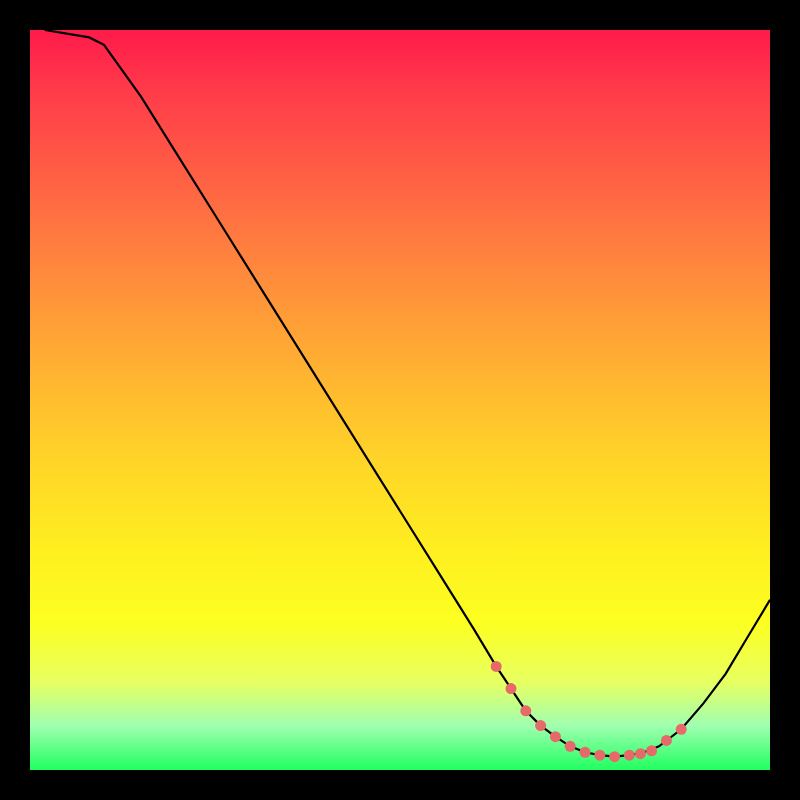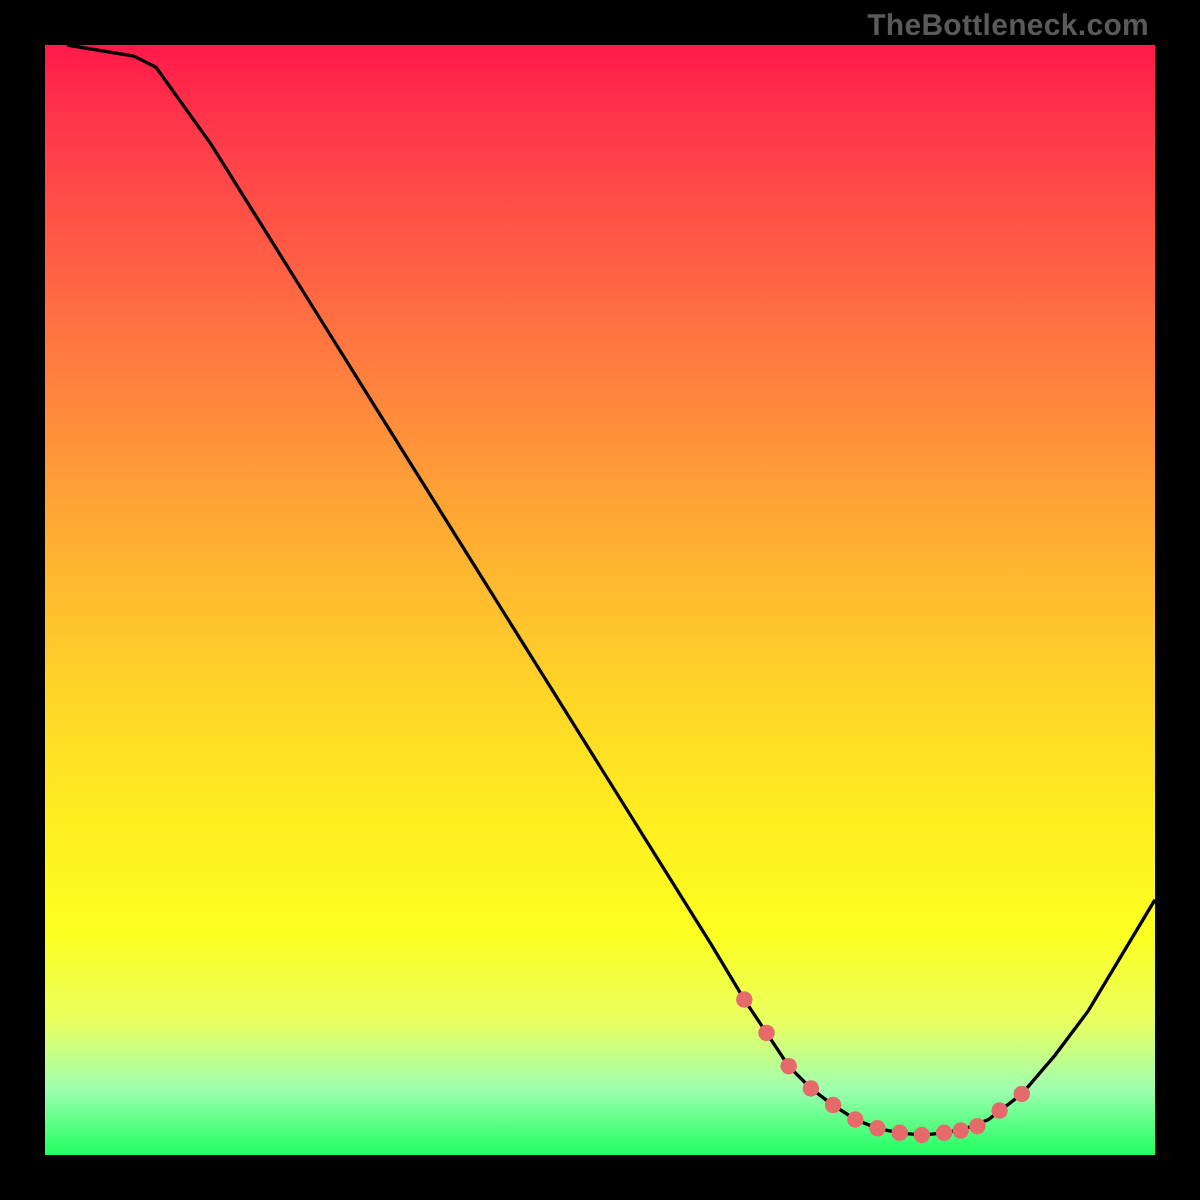--- a/index.html
+++ b/index.html
@@ -48,21 +48,20 @@
     height: 740px;
   }
   .dot {
     fill: #e76a6a;
   }
 </style>
 </head>
 <body>
 
 <div class="frame">
-  <div class="watermark">TheBottleneck.com</div>
   <div class="plot-area">
     <svg class="curve" viewBox="0 0 740 740" preserveAspectRatio="none">
       <path id="curve-path" fill="none" stroke="#000000" stroke-width="2.2" d="M14.80 0.00 L59.20 7.40 L74.00 14.80 L111.00 66.60 L148.00 125.80 L185.00 185.00 L222.00 244.20 L259.00 303.40 L296.00 362.60 L333.00 421.80 L370.00 481.00 L407.00 540.20 L444.00 599.40 L466.20 636.40 L481.00 658.60 L495.80 680.80 L510.60 695.60 L525.40 706.70 L540.20 716.32 L555.00 722.24 L569.80 725.20 L584.60 726.68 L599.40 725.20 L614.20 722.24 L629.00 716.32 L651.20 699.30 L673.40 673.40 L695.60 643.80 L717.80 606.80 L740.00 569.80"></path>
       <g id="marker-group">
           <circle cx="466.20" cy="636.40" r="5.5" class="dot"></circle>
           <circle cx="481.00" cy="658.60" r="5.5" class="dot"></circle>
           <circle cx="495.80" cy="680.80" r="5.5" class="dot"></circle>
           <circle cx="510.60" cy="695.60" r="5.5" class="dot"></circle>
           <circle cx="525.40" cy="706.70" r="5.5" class="dot"></circle>
           <circle cx="540.20" cy="716.32" r="5.5" class="dot"></circle>

